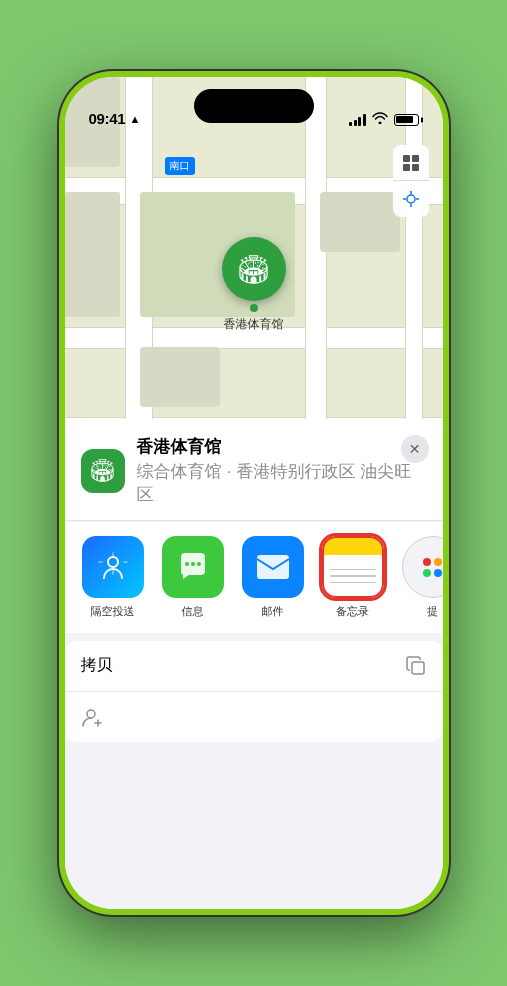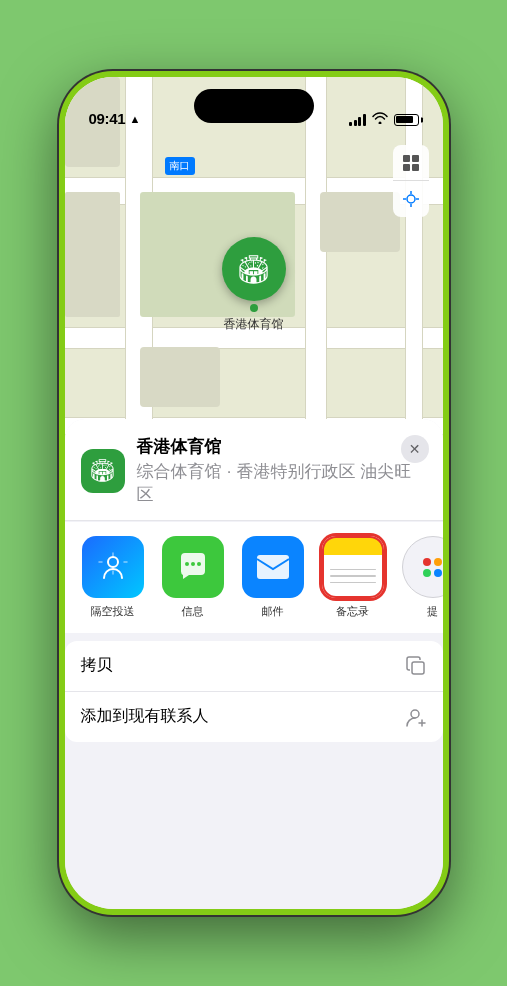--- a/index.html
+++ b/index.html
@@ -599,21 +599,20 @@
         <div class="action-item">
           <span class="action-label">拷贝</span>
           <svg width="22" height="22" viewBox="0 0 22 22" fill="none">
             <rect x="7" y="7" width="12" height="12" rx="2" stroke="#8e8e93" stroke-width="1.5" fill="none"></rect>
             <path d="M5 15H4a2 2 0 0 1-2-2V4a2 2 0 0 1 2-2h9a2 2 0 0 1 2 2v1" stroke="#8e8e93" stroke-width="1.5" fill="none"></path>
           </svg>
         </div>
 
 
         <div class="action-item">
-          <span class="action-label">添加到现有联系人</span>
           <svg width="22" height="22" viewBox="0 0 22 22" fill="none">
             <circle cx="10" cy="8" r="4" stroke="#8e8e93" stroke-width="1.5" fill="none"></circle>
             <path d="M2 20c0-4.4 3.6-8 8-8" stroke="#8e8e93" stroke-width="1.5" fill="none" stroke-linecap="round"></path>
             <line x1="17" y1="14" x2="17" y2="20" stroke="#8e8e93" stroke-width="1.5" stroke-linecap="round"></line>
             <line x1="14" y1="17" x2="20" y2="17" stroke="#8e8e93" stroke-width="1.5" stroke-linecap="round"></line>
           </svg>
         </div>
 
 
 

